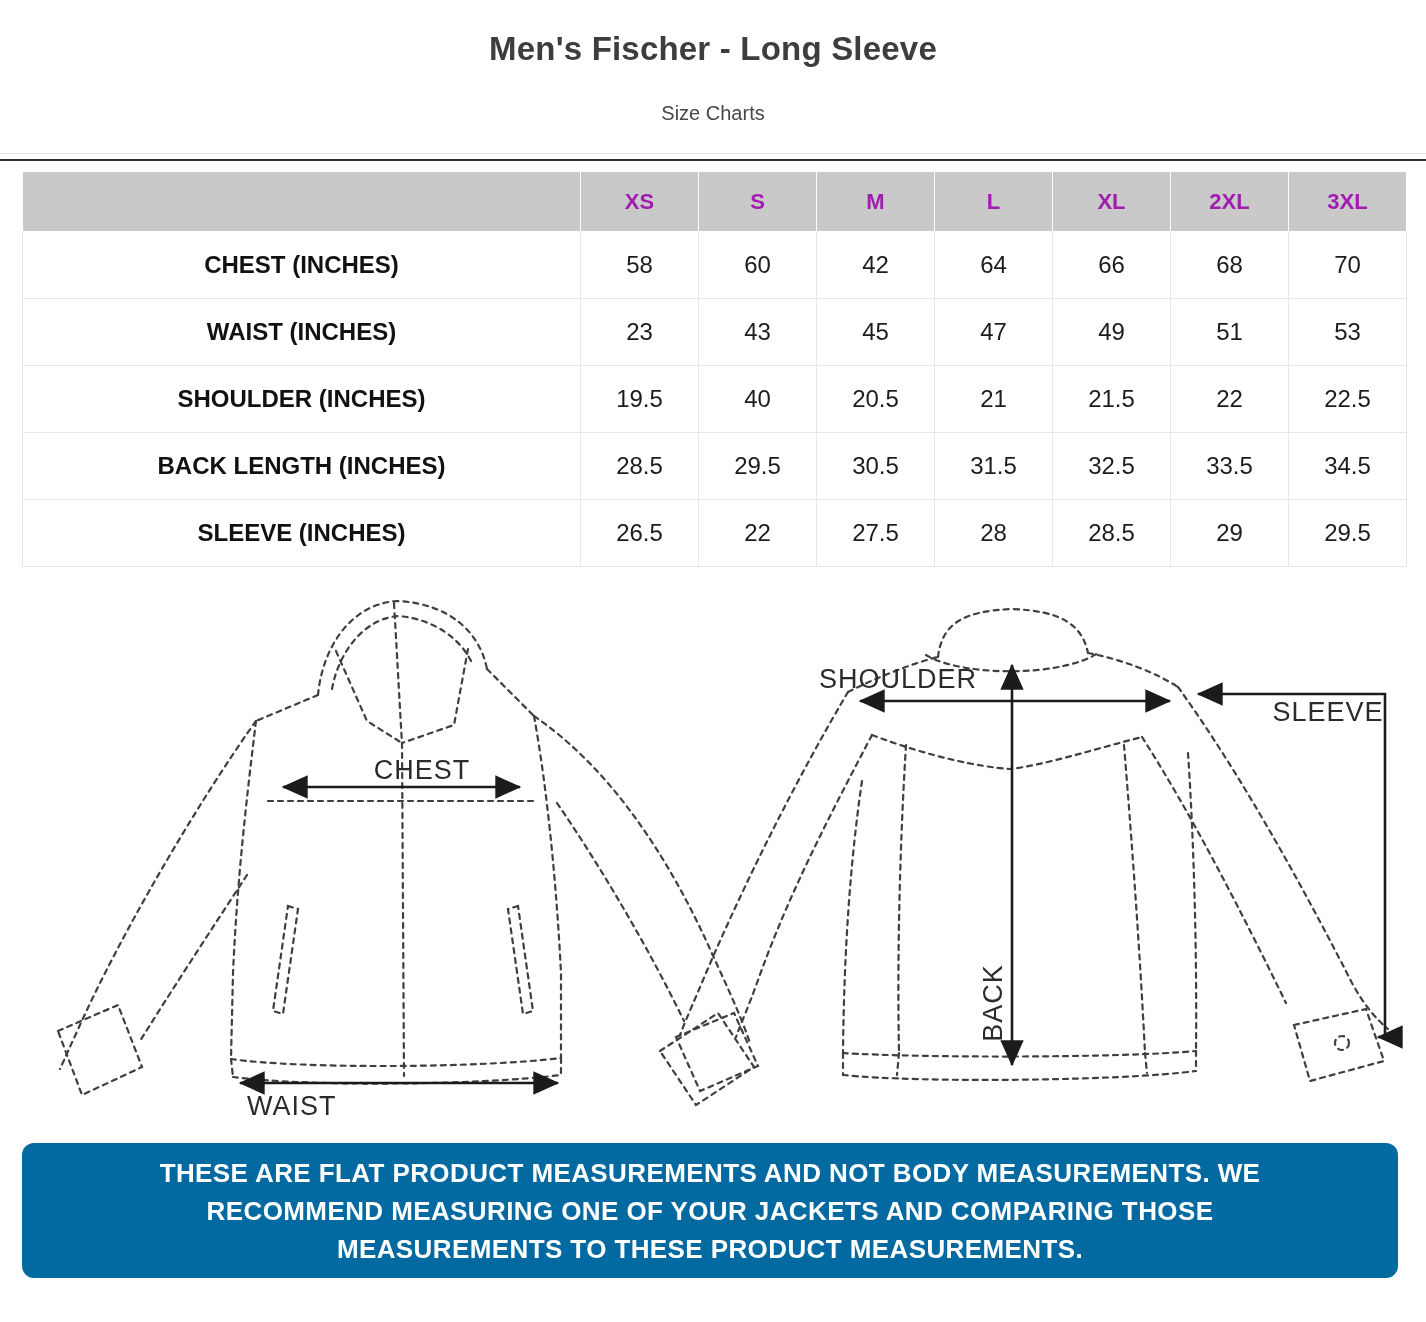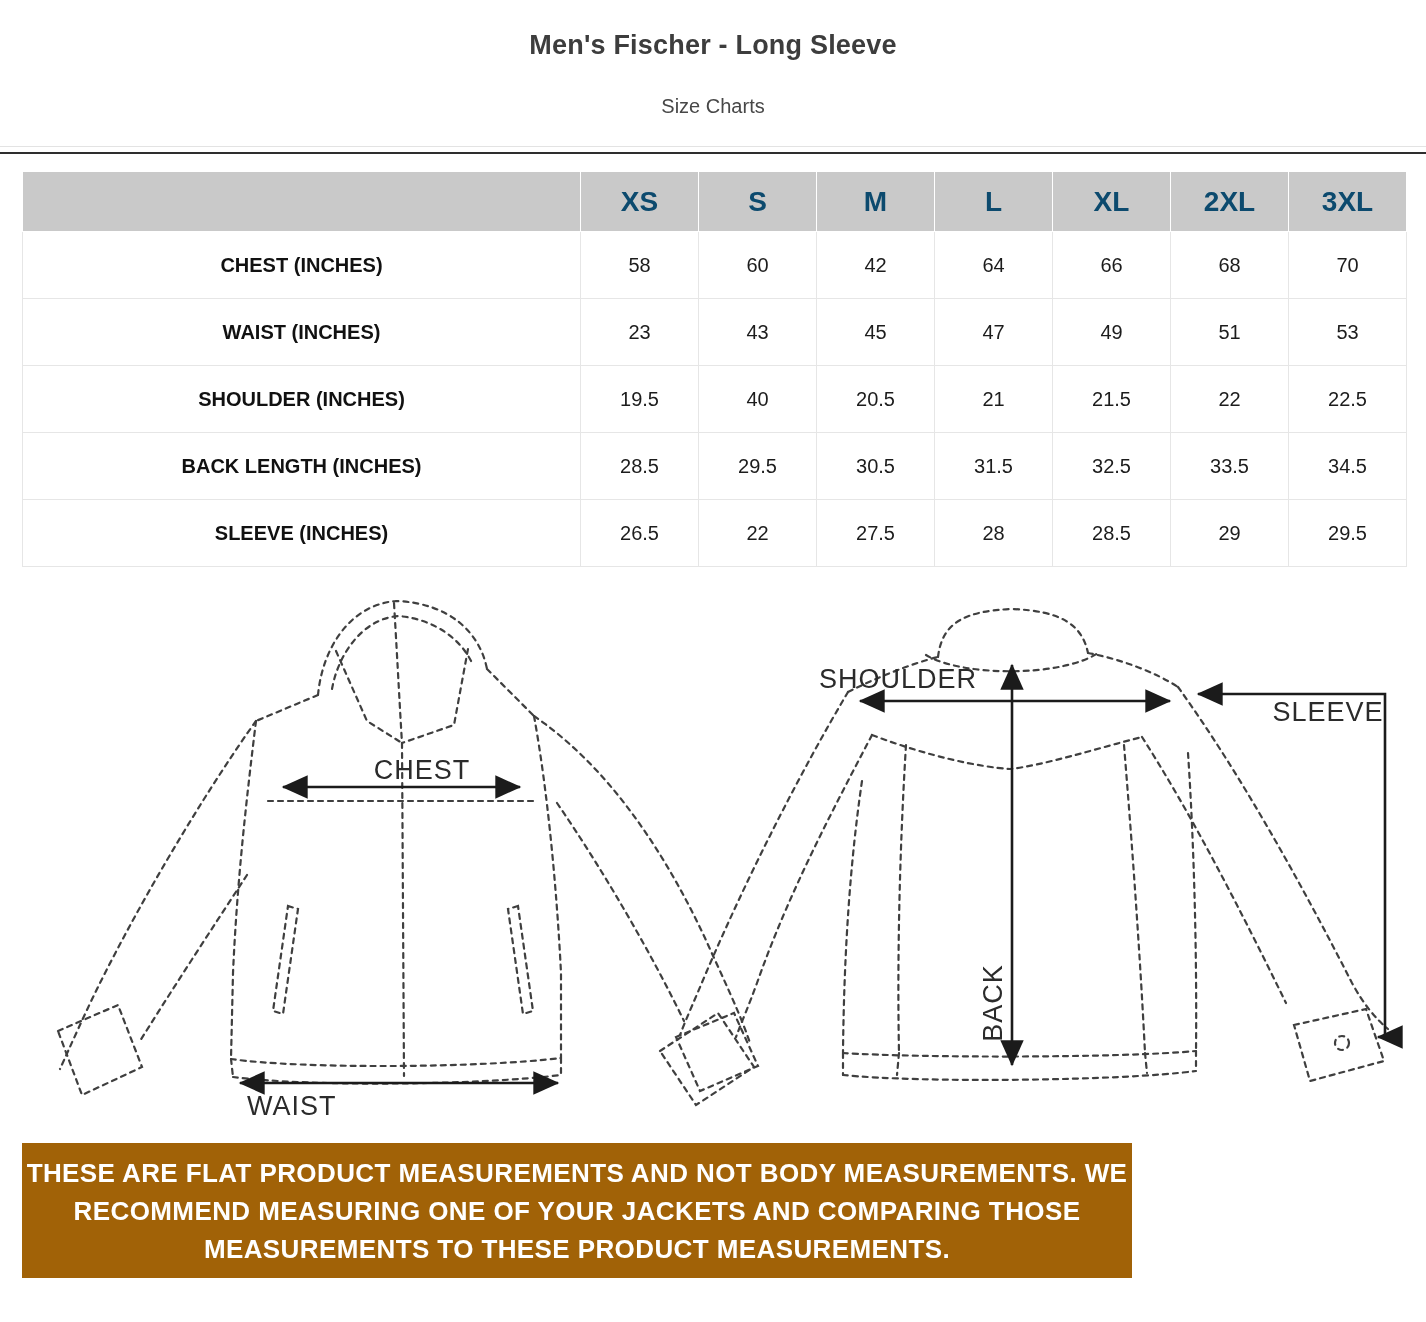--- a/index.html
+++ b/index.html
@@ -2,49 +2,49 @@
 <html><head>
 <meta charset="utf-8">
 <style>
   html,body{margin:0;padding:0;}
   body{
     width:1426px;height:1322px;position:relative;background:#ffffff;
     font-family:"Liberation Sans","DejaVu Sans",sans-serif;color:#1d1d1d;
     overflow:hidden;
   }
   .page-title{
-    margin-top:30px;text-align:center;font-size:27px;font-weight:bold;color:#3d3d3d;
+    margin-top:30px;text-align:center;font-size:33px;font-weight:bold;color:#3d3d3d;
     letter-spacing:.2px;
   }
   .page-subtitle{
     margin-top:34px;text-align:center;font-size:20px;color:#474747;
   }
   .top-divider{
     margin-top:28px;height:5px;border-top:1px solid #e3e3e3;border-bottom:2px solid #2e2e2e;
   }
   table.size-table{
     position:absolute;left:22px;top:171px;width:1384px;
     border-collapse:collapse;table-layout:fixed;
   }
   .size-table th{
-    background:#c9c9c9;height:57px;font-size:28px;font-weight:bold;color:#0c4a6e;
+    background:#c9c9c9;height:57px;font-size:22px;font-weight:bold;color:#a21caf;
     border:1px solid #ffffff;text-align:center;
   }
   .size-table td{
-    height:64px;font-size:20px;text-align:center;vertical-align:middle;
+    height:64px;font-size:24px;text-align:center;vertical-align:middle;
     border:1px solid #e6e6e6;color:#1c1c1c;background:#fff;
   }
   .size-table td.rowlabel{font-weight:bold;color:#111;}
   svg.jacket-diagram{position:absolute;left:0;top:553px;}
   .dash{fill:none;stroke:#3f3f3f;stroke-width:2.2;stroke-dasharray:5 5;stroke-linecap:round;}
   .measure{fill:none;stroke:#1b1b1b;stroke-width:2.6;}
   .diagram-label{font-family:"Liberation Sans","DejaVu Sans",sans-serif;font-size:27px;fill:#2b2b2b;letter-spacing:1px;}
   .disclaimer-banner{
-    position:absolute;left:22px;top:1143px;width:1110px;height:135px;background:#a16207;
-    display:flex;flex-direction:column;justify-content:center;align-items:center;
+    position:absolute;left:22px;top:1143px;width:1376px;height:135px;background:#0369a1;
+    display:flex;flex-direction:column;justify-content:center;align-items:center;border-radius:12px;
   }
   .disclaimer-line{
     color:#ffffff;font-size:26px;font-weight:bold;line-height:38px;letter-spacing:.4px;
     text-align:center;white-space:nowrap;
   }
 </style>
 </head>
 <body>
 
 <div class="page-title">Men's Fischer - Long Sleeve</div>

